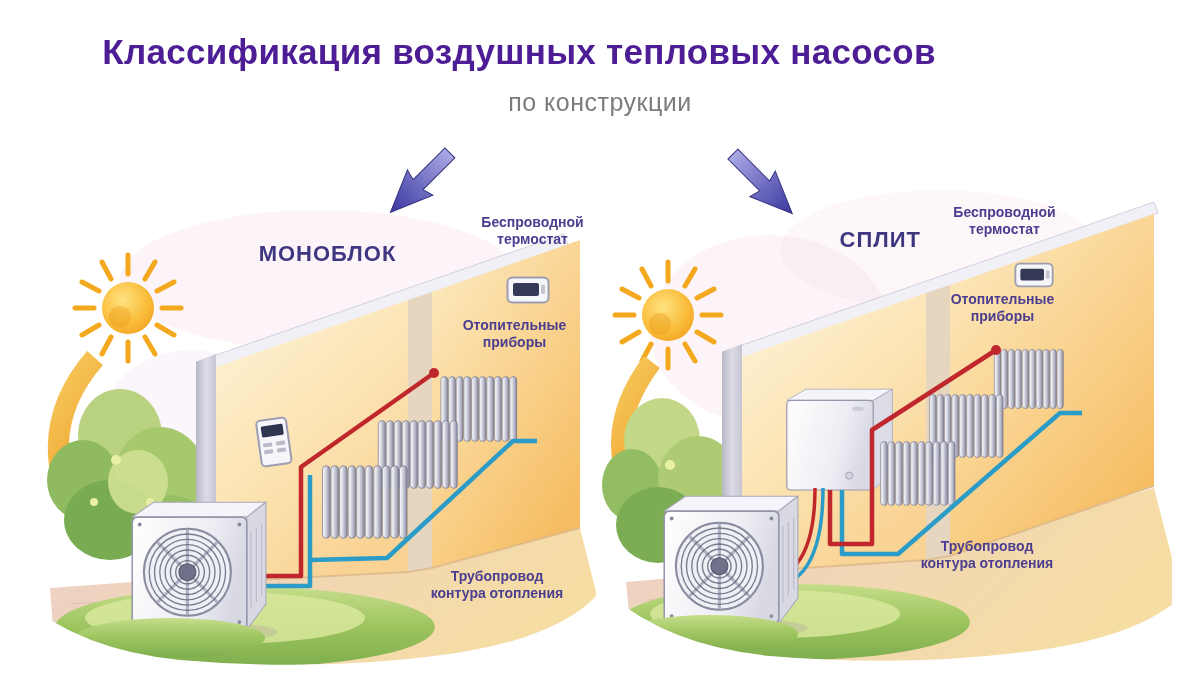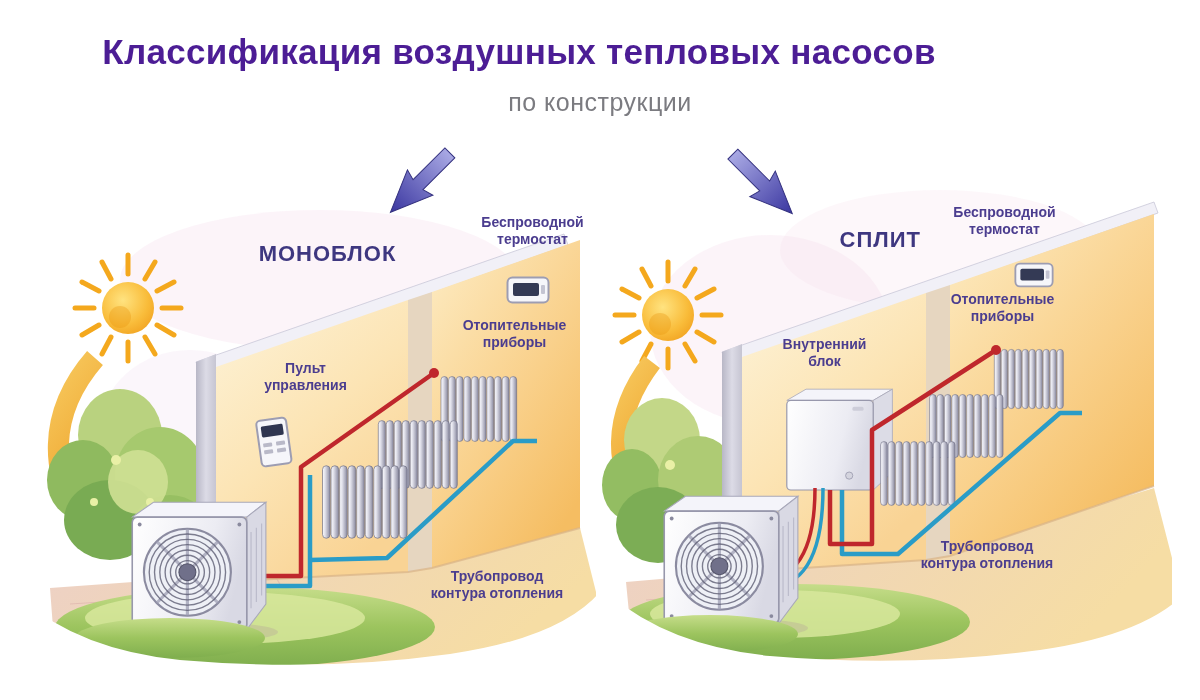--- a/index.html
+++ b/index.html
@@ -324,30 +324,26 @@
         <path d="M0,13 L45,13 L42,2 L84,20 L42,38 L45,27 L0,27 Z" fill="url(#arrowGrad)" stroke="#34317f" stroke-width="1"></path>
       </g>
 
       <path d="M0,465 Q60,516 160,526 Q300,538 430,520 Q540,504 580,458 L580,570 L0,570 Z" fill="#ffffff"></path>
     </g>
   </svg>
 
   <div class="lbl type-lbl" id="lbl-mono-type">МОНОБЛОК</div>
   <div class="lbl" id="lbl-mono-thermo">Беспроводной
 термостат</div>
-  <div class="lbl" id="lbl-mono-control">Пульт
-управления</div>
   <div class="lbl" id="lbl-mono-heaters">Отопительные
 приборы</div>
   <div class="lbl" id="lbl-mono-piping">Трубопровод
 контура отопления</div>
 
   <div class="lbl type-lbl" id="lbl-split-type">СПЛИТ</div>
   <div class="lbl" id="lbl-split-thermo">Беспроводной
 термостат</div>
   <div class="lbl" id="lbl-split-heaters">Отопительные
 приборы</div>
-  <div class="lbl" id="lbl-split-indoor">Внутренний
-блок</div>
   <div class="lbl" id="lbl-split-piping">Трубопровод
 контура отопления</div>
 
 </div>
 
 </body></html>

